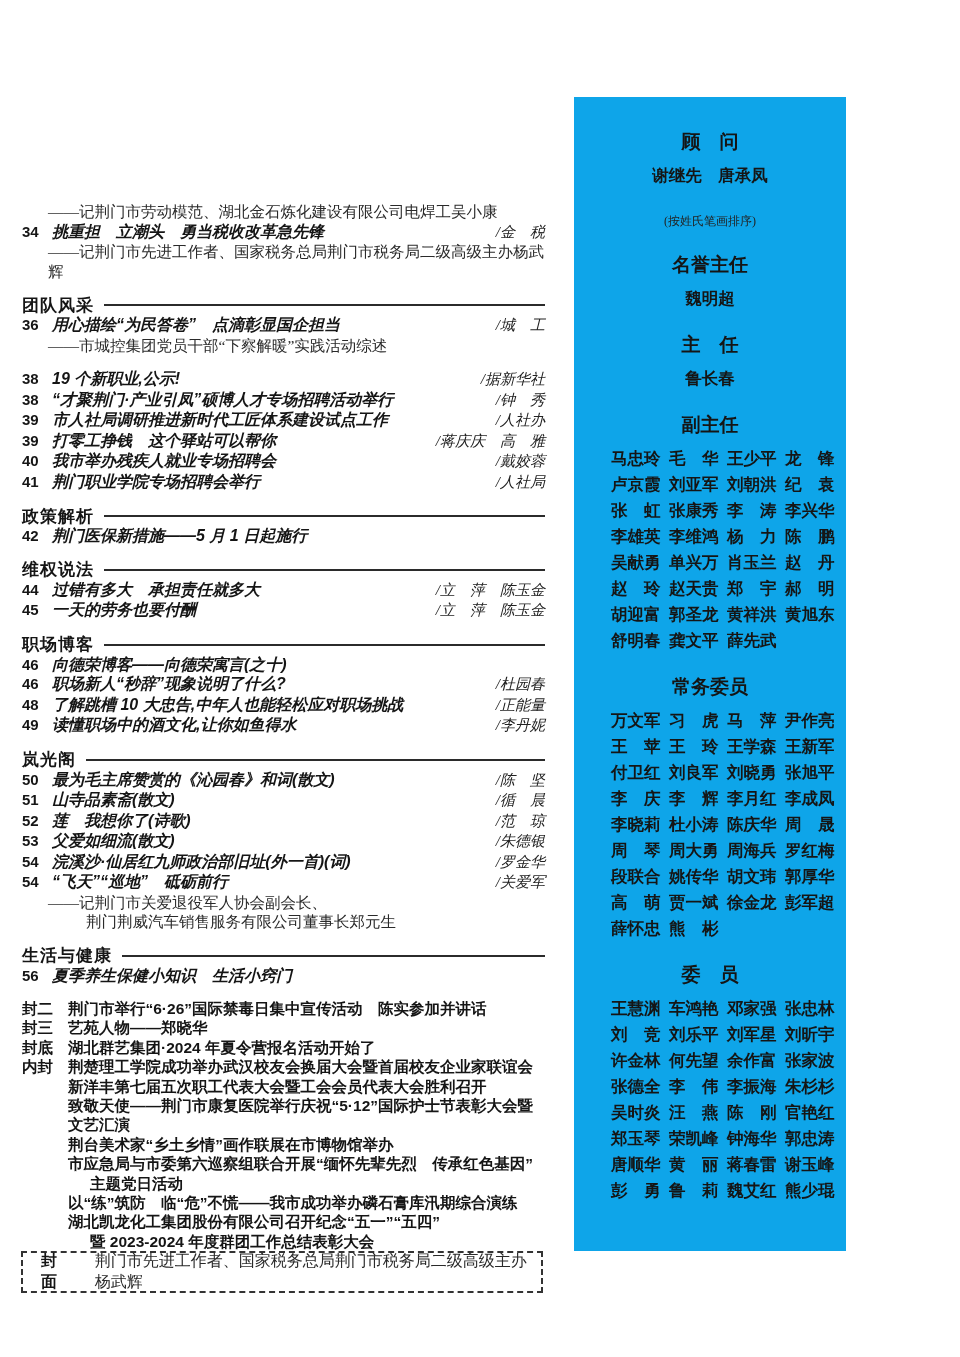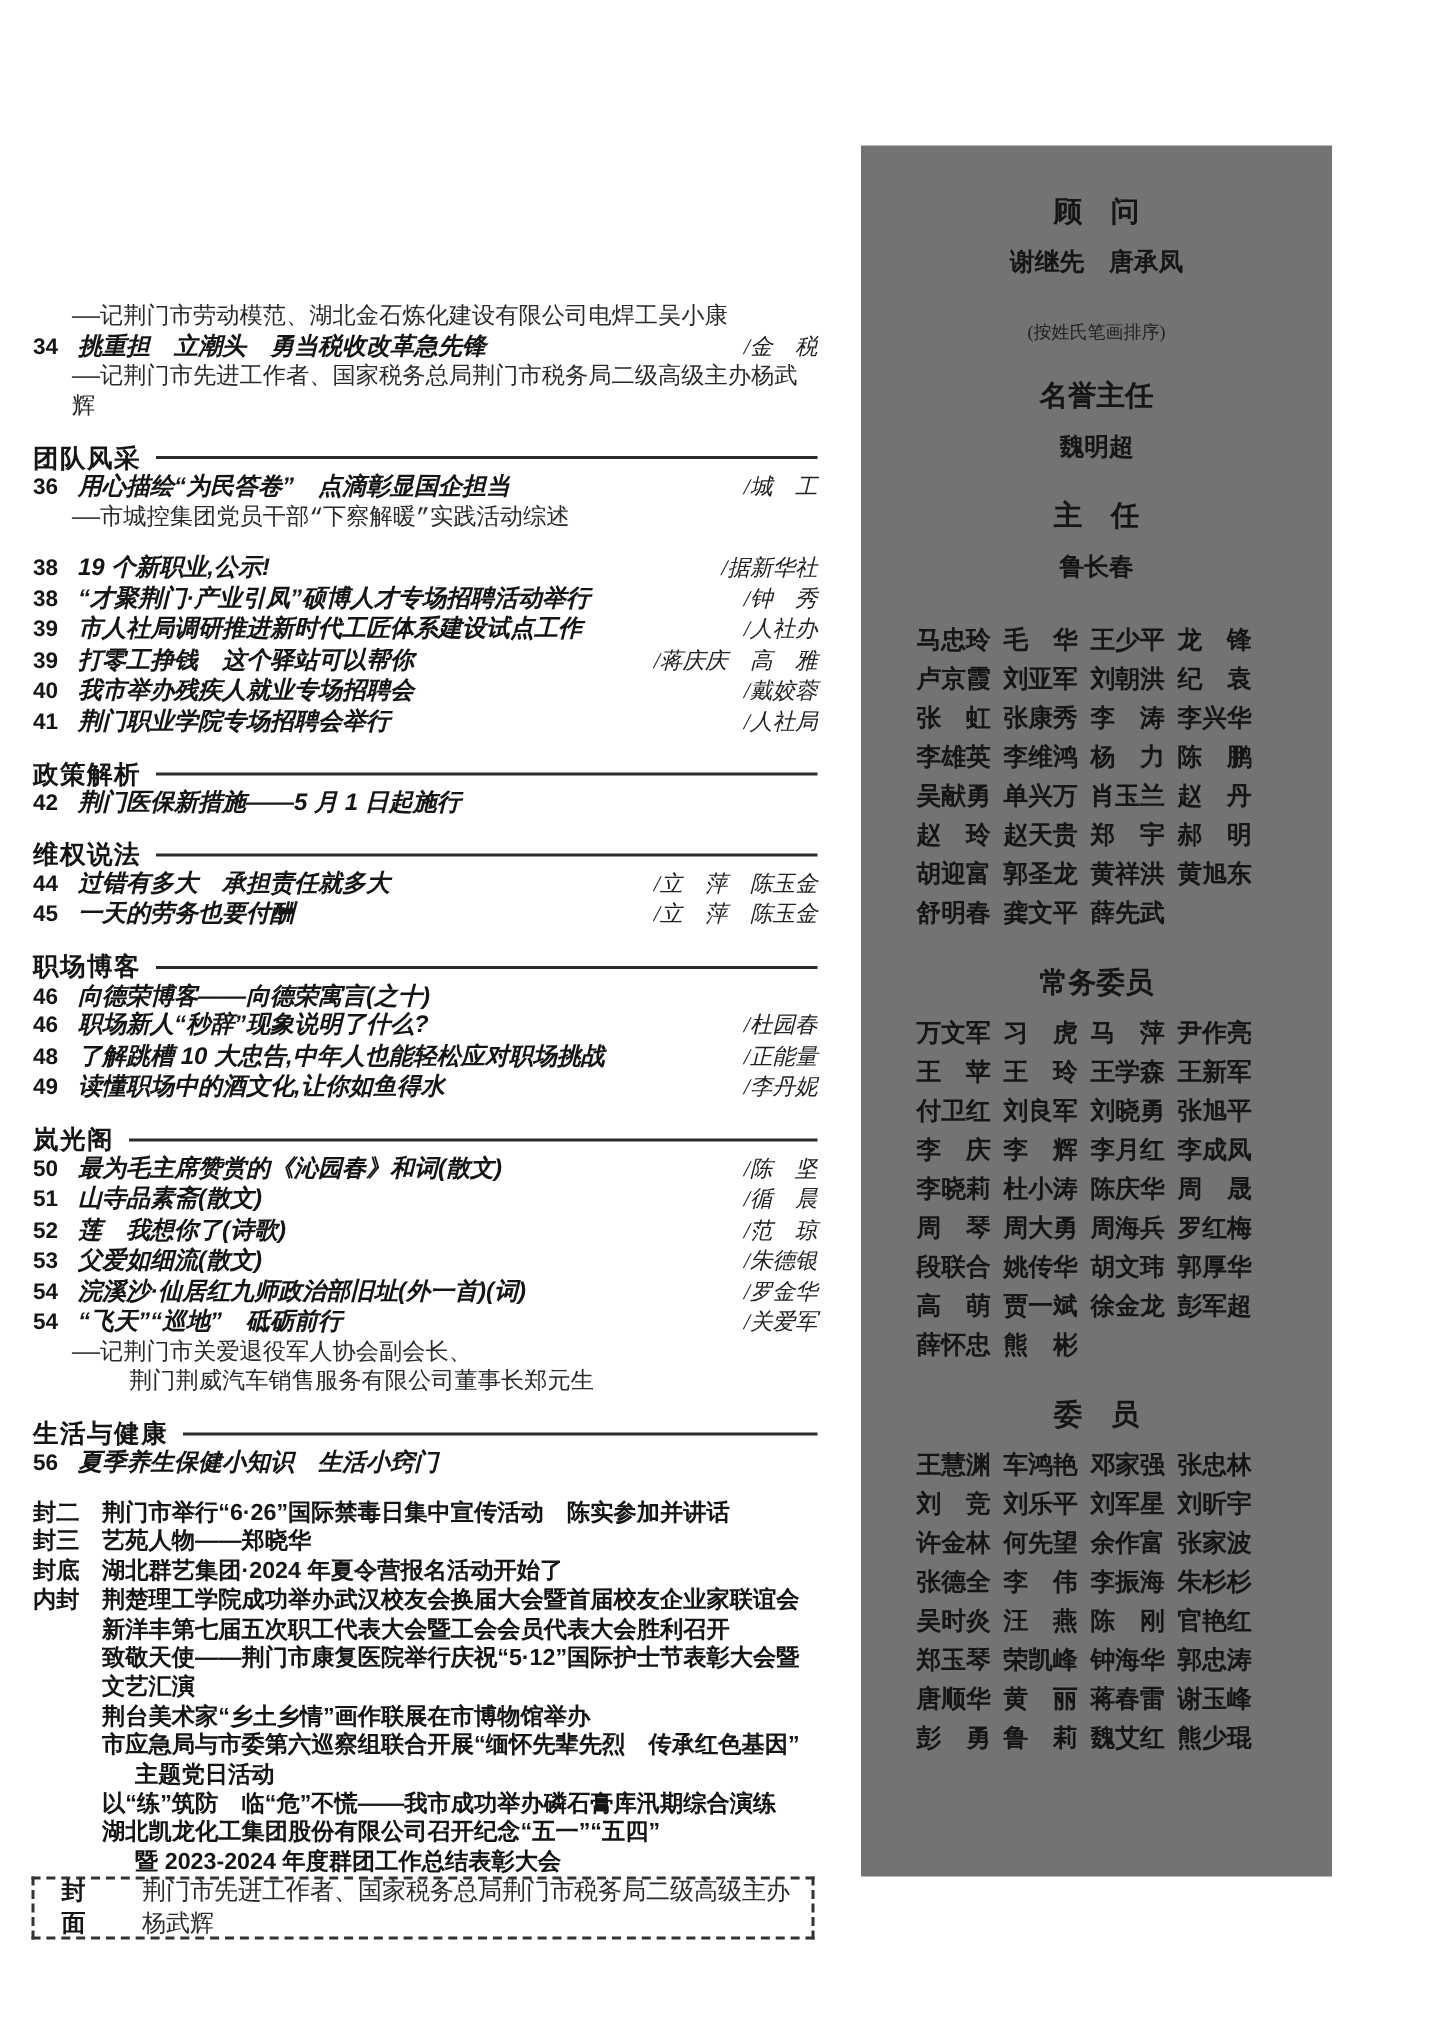--- a/index.html
+++ b/index.html
@@ -33,21 +33,21 @@
     font-size:15px;font-weight:600;
   }
   .title{flex:1;font-weight:700;padding-right:8px;font-style:italic;}
   .author{
     flex:0 0 auto;margin-left:auto;text-align:right;white-space:nowrap;
     font-family:"Liberation Serif","DejaVu Serif",serif;
     font-style:italic;font-weight:400;font-size:15px;color:#222;
   }
   .sub{
     padding-left:26px;font-weight:400;font-size:15.5px;color:#2a2a2a;
-    font-family:Liberation Mono, monospace;
+    font-family:Liberation Serif, serif;
   }
   .sub.sub2{padding-left:64px;}
   
   .covers{margin-top:14px;}
   .cover-line{
     display:flex;align-items:baseline;
     line-height:19.4px;font-size:15.5px;font-weight:700;
   }
   .cover-label{flex:0 0 46px;width:46px;font-weight:700;}
   .cover-text{flex:1;}
@@ -61,22 +61,22 @@
     padding:0 0 0 18px;box-sizing:content-box;
   }
   .cover-box .cb-label{font-size:16px;font-weight:700;letter-spacing:1px;}
   .cover-box .cb-text{
     margin-left:22px;font-size:16px;font-weight:400;color:#2a2a2a;
     font-family:"Liberation Serif","DejaVu Serif",serif;
   }
   
   .panel{
     position:absolute;left:574px;top:97px;
-    width:314px;height:1154px;
-    background:#737373;
+    width:272px;height:1154px;
+    background:#0ea5e9;
     box-sizing:border-box;
     padding-top:34px;
   }
   .b-section{margin-bottom:23px;}
   .b-title{
     text-align:center;font-size:19px;font-weight:700;
     line-height:22px;margin-bottom:9px;
   }
   .b-subtitle{
     text-align:center;font-size:12px;font-weight:400;line-height:20px;
@@ -313,20 +313,21 @@
     </div>
     <div class="b-section">
       <div class="b-title">名誉主任</div>
       <div class="b-center">魏明超</div>
     </div>
     <div class="b-section">
       <div class="b-title">主　任</div>
       <div class="b-center">鲁长春</div>
     </div>
     <div class="b-section">
+      <div class="b-title">副主任</div>
       <div class="b-grid-row">
         <span class="b-name">马忠玲</span>
         <span class="b-name">毛　华</span>
         <span class="b-name">王少平</span>
         <span class="b-name">龙　锋</span>
       </div>
       <div class="b-grid-row">
         <span class="b-name">卢京霞</span>
         <span class="b-name">刘亚军</span>
         <span class="b-name">刘朝洪</span>

